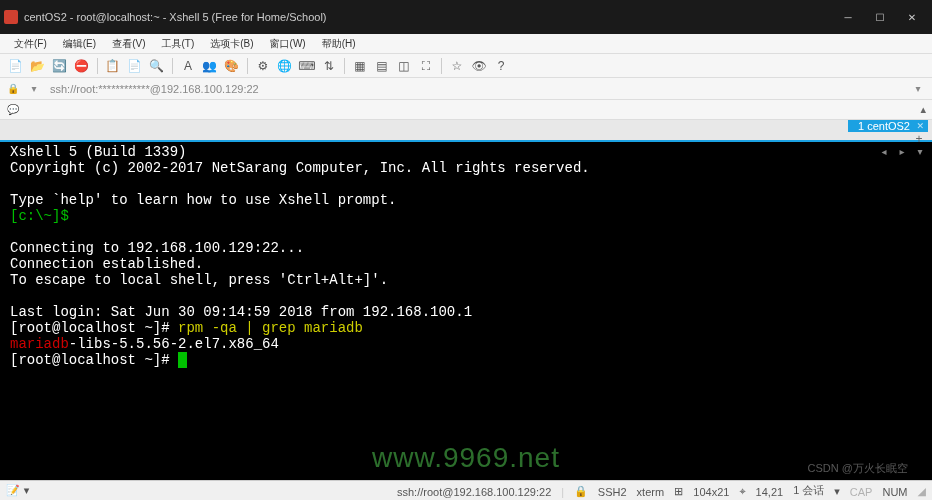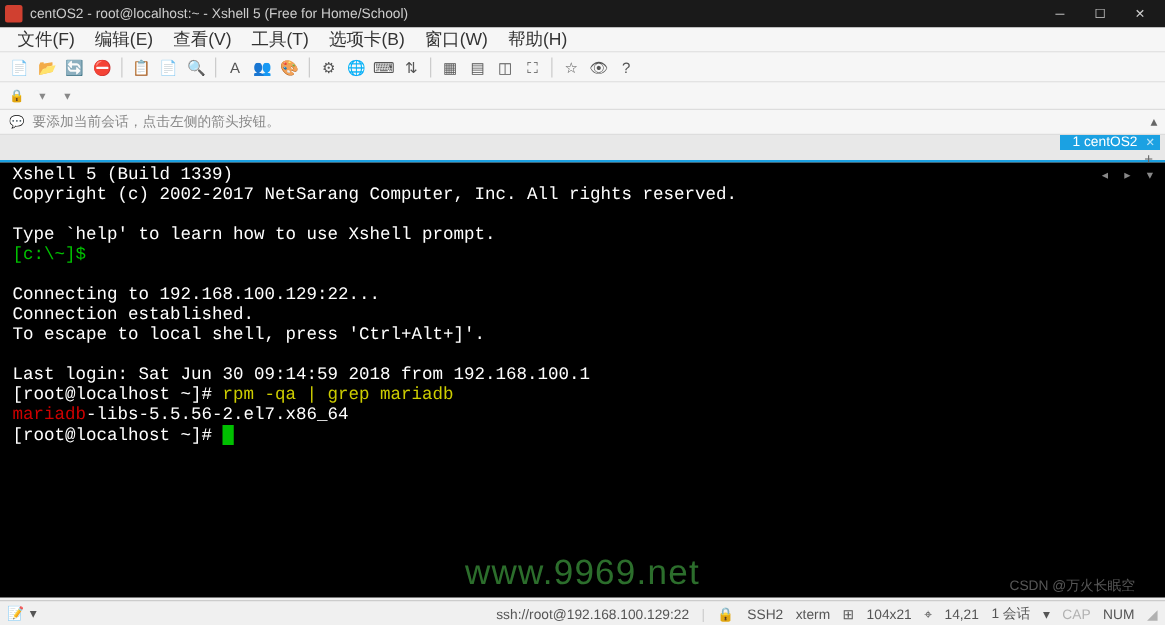--- a/index.html
+++ b/index.html
@@ -1,21 +1,21 @@
 <!DOCTYPE html>
 <html><head>
 <meta charset="utf-8">
 <style>
 * { margin: 0; padding: 0; box-sizing: border-box; }
 body { width: 932px; height: 500px; font-family: "Segoe UI", Tahoma, sans-serif; font-size: 12px; background: #f0f0f0; overflow: hidden; position: relative; }
-.titlebar { height: 22px; background: #1a1a1a; color: #ccc; display: flex; align-items: center; padding: 0 4px; font-size: 11px; }
+.titlebar { height: 34px; background: #1a1a1a; color: #ccc; display: flex; align-items: center; padding: 0 4px; font-size: 11px; }
 .titlebar .icon { width: 14px; height: 14px; background: #d04030; border-radius: 2px; margin-right: 6px; }
 .titlebar .spacer { flex: 1; }
 .win-btn { width: 32px; height: 22px; display: flex; align-items: center; justify-content: center; color: #ccc; cursor: pointer; font-size: 10px; }
-.menubar { height: 20px; background: #f6f6f6; display: flex; align-items: center; padding: 0 6px; font-size: 14px; color: #333; border-bottom: 1px solid #ddd; }
+.menubar { height: 20px; background: #f6f6f6; display: flex; align-items: center; padding: 0 6px; font-size: 10px; color: #333; border-bottom: 1px solid #ddd; }
 .menu-item { padding: 2px 8px; cursor: pointer; }
 .toolbar { height: 24px; background: #f6f6f6; display: flex; align-items: center; padding: 0 6px; gap: 2px; border-bottom: 1px solid #ddd; }
 .tool-btn { width: 20px; height: 20px; display: flex; align-items: center; justify-content: center; cursor: pointer; color: #555; font-size: 12px; border-radius: 2px; }
 .tool-sep { width: 1px; height: 16px; background: #ccc; margin: 0 3px; }
 .addr-row { height: 22px; background: #f6f6f6; display: flex; align-items: center; padding: 0 6px; border-bottom: 1px solid #ddd; gap: 4px; }
 .addr-icon { width: 16px; height: 16px; display: flex; align-items: center; justify-content: center; color: #888; font-size: 10px; }
 .addr-text { flex: 1; color: #888; font-size: 11px; padding: 0 4px; }
 .hint-row { height: 20px; background: #f6f6f6; display: flex; align-items: center; padding: 0 6px; border-bottom: 1px solid #ddd; gap: 4px; color: #888; font-size: 11px; }
 .hide-arrow { cursor: pointer; color: #666; }
 .tabs { height: 22px; background: #e8e8e8; display: flex; align-items: flex-end; padding: 0 4px; border-bottom: 2px solid #1ba1e2; flex-direction: column; }
@@ -83,26 +83,26 @@
   <span class="tool-btn">⛶</span>
   <span class="tool-sep"></span>
   <span class="tool-btn">☆</span>
   <span class="tool-btn">👁</span>
   <span class="tool-btn">?</span>
 </div>
 
 <div class="addr-row">
   <span class="addr-icon">🔒</span>
   <span class="addr-icon">▾</span>
+  <span class="addr-text">ssh://root:************@192.168.100.129:22</span>
   <span class="addr-icon">▾</span>
 </div>
 
 <div class="hint-row">
   <span class="addr-icon">💬</span>
-  <span>要添加当前会话，点击左侧的箭头按钮。</span>
   <span style="flex:1"></span>
   <span class="hide-arrow">▴</span>
 </div>
 
 <div class="tabs">
   <div class="tab">
     <span>1 centOS2</span>
     <span class="tab-close">✕</span>
   </div>
   <span class="tab-add">+</span>

